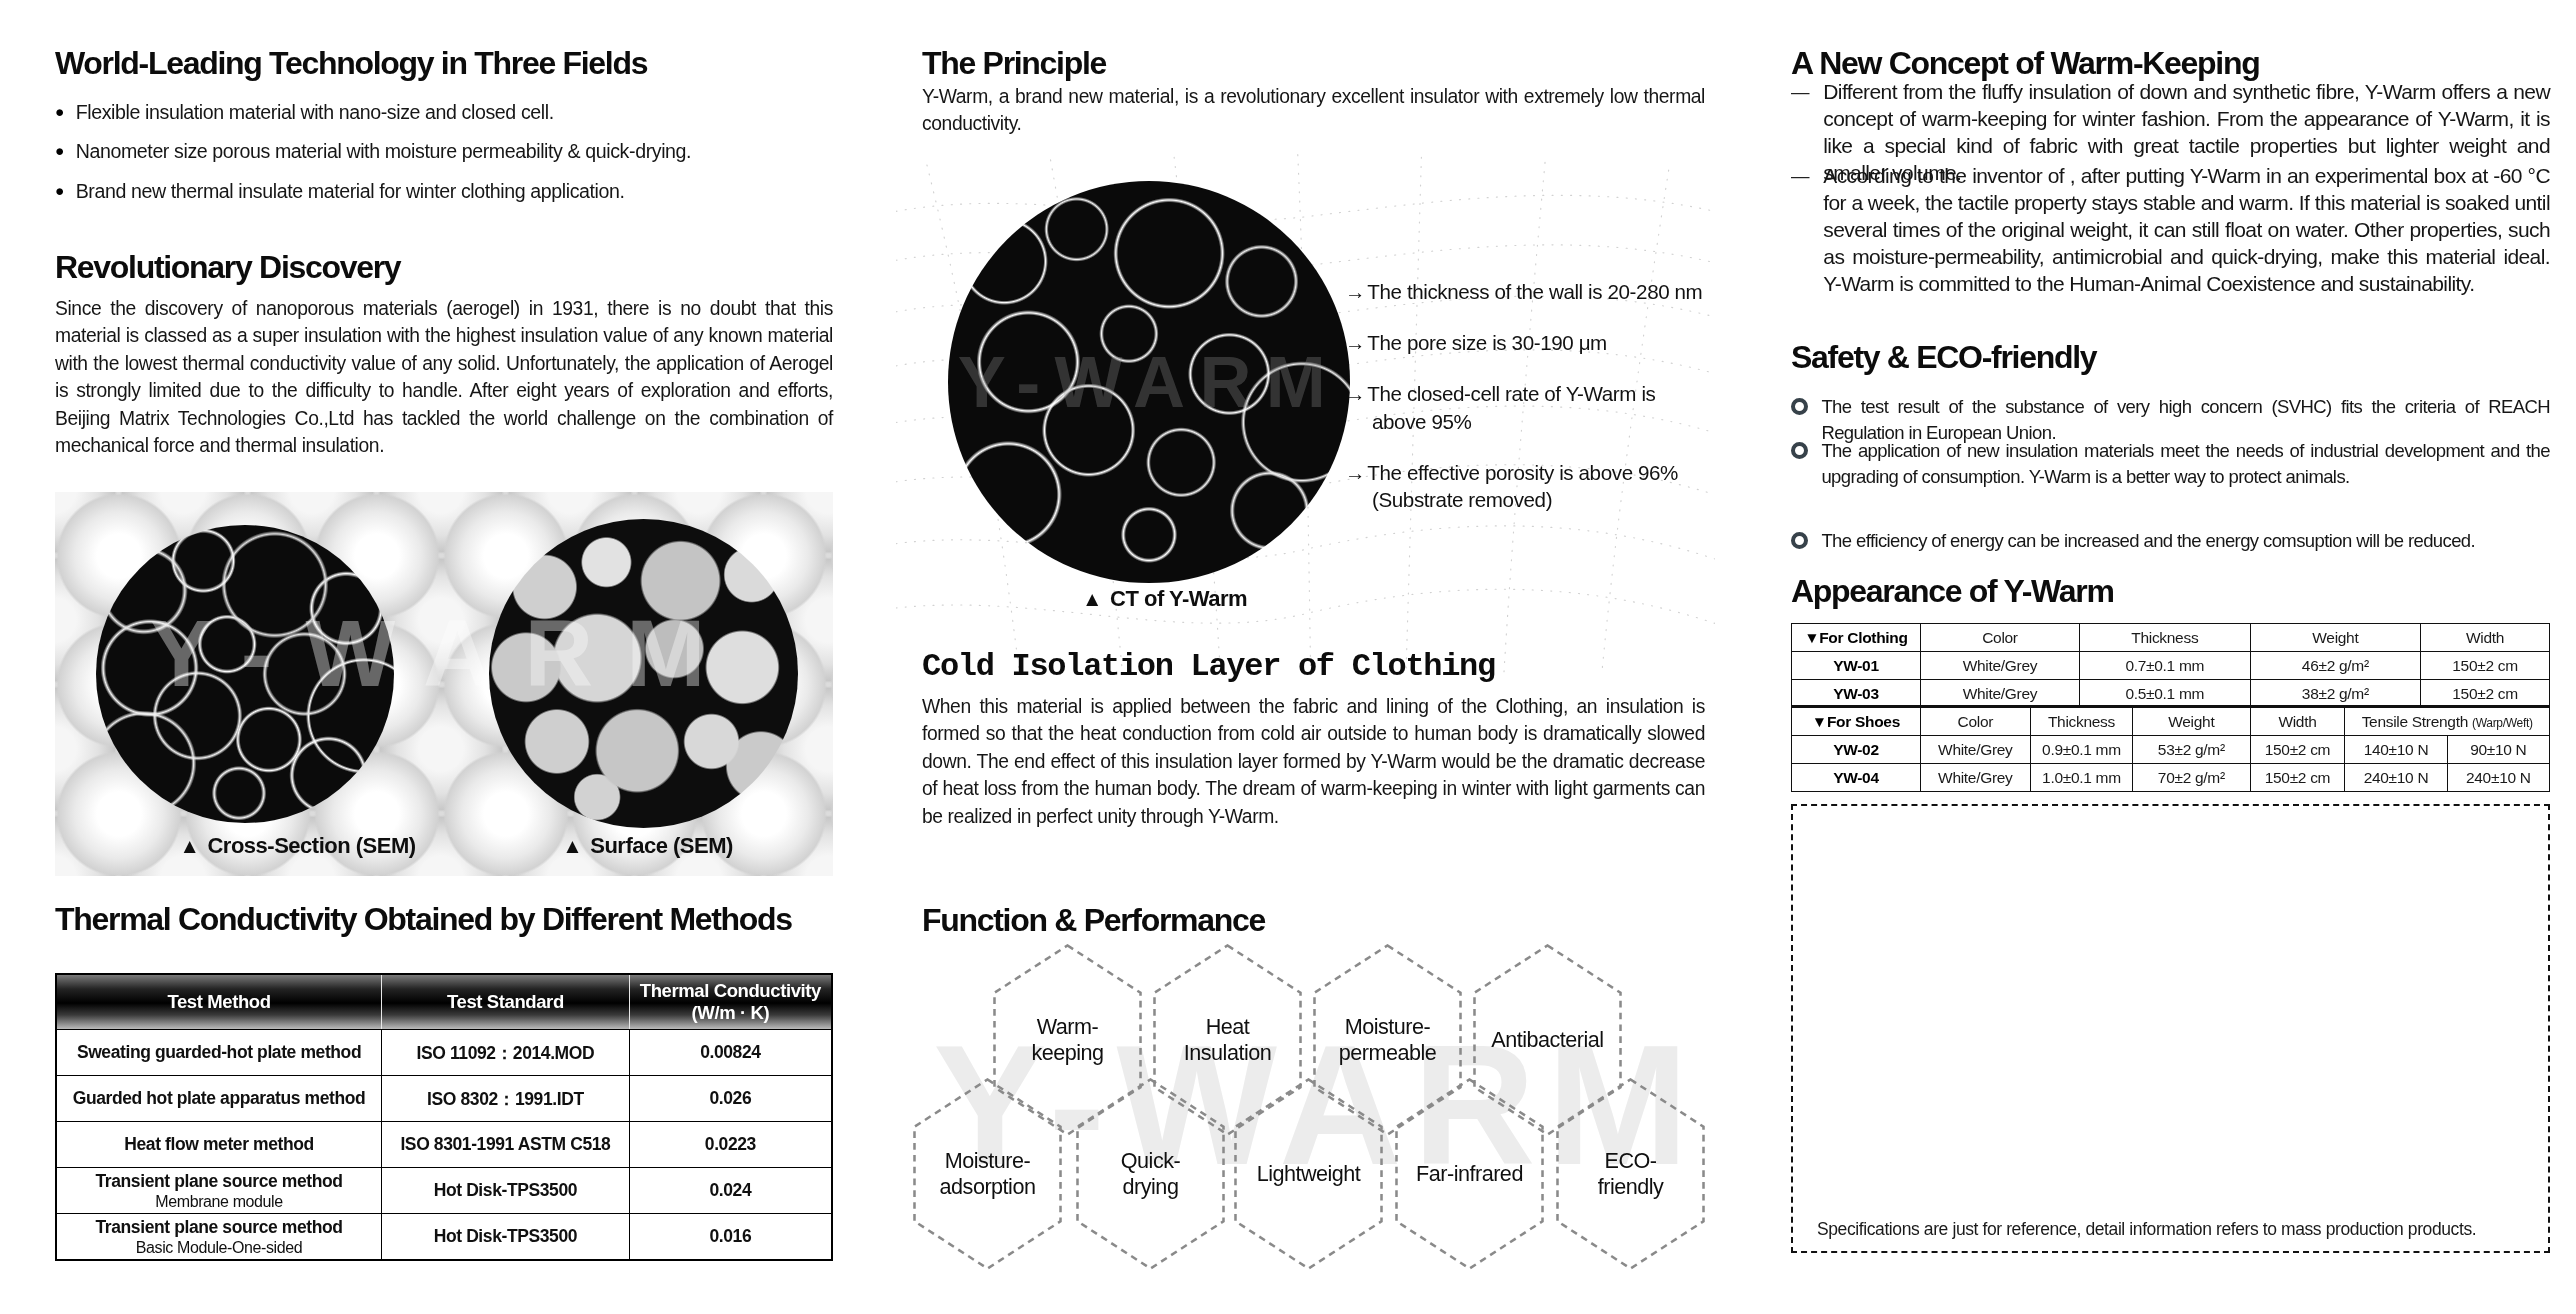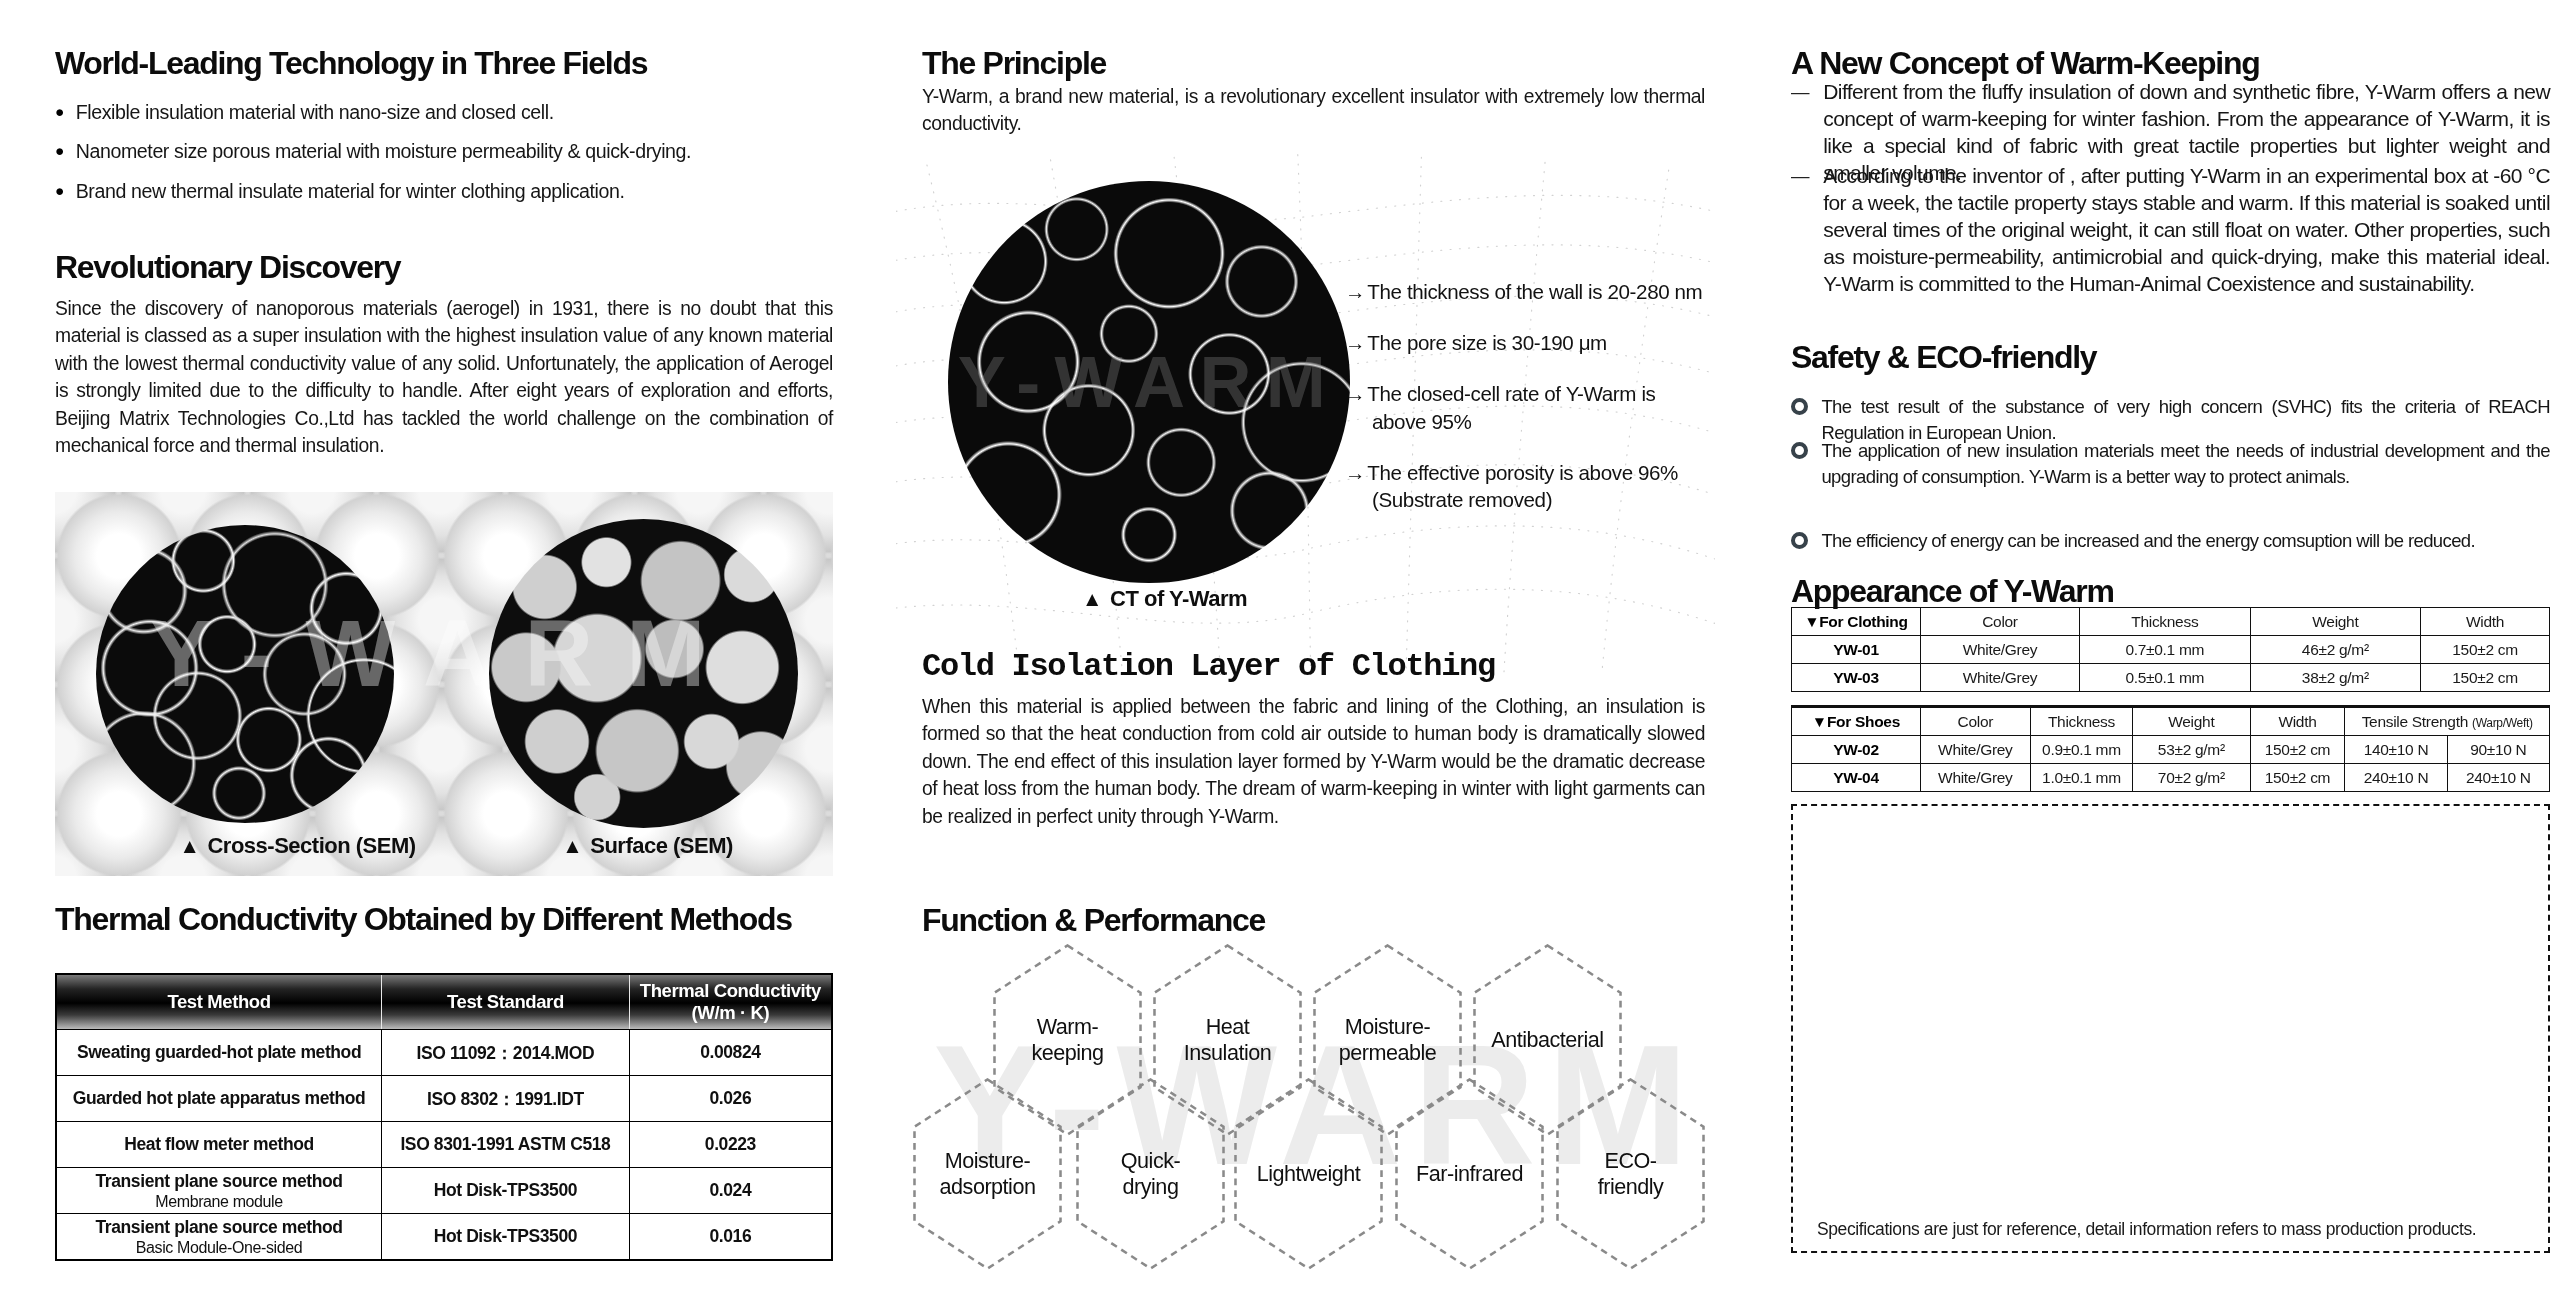--- a/index.html
+++ b/index.html
@@ -382,21 +382,21 @@
     <span class="ring"></span>
     <span class="txt">The application of new insulation materials meet the needs of industrial development and the upgrading of consumption. Y-Warm is a better way to protect animals.</span>
   </div>
   <div class="safety-row" style="left:1791px; top:528px; width:759px;">
     <span class="ring"></span>
     <span class="txt">The efficiency of energy can be increased and the energy comsuption will be reduced.</span>
   </div>
 
   <h2 class="h2" style="left:1791px; top:573px;">Appearance of Y-Warm</h2>
 
-  <div class="spec-wrap" style="top:607px;">
+  <div class="spec-wrap" style="top:623px;">
     <table class="spec-table">
       <colgroup>
           <col style="width:17%">
           <col style="width:21%">
           <col style="width:22.5%">
           <col style="width:22.5%">
           <col style="width:17%">
         </colgroup>
       <tbody>
           <tr>

